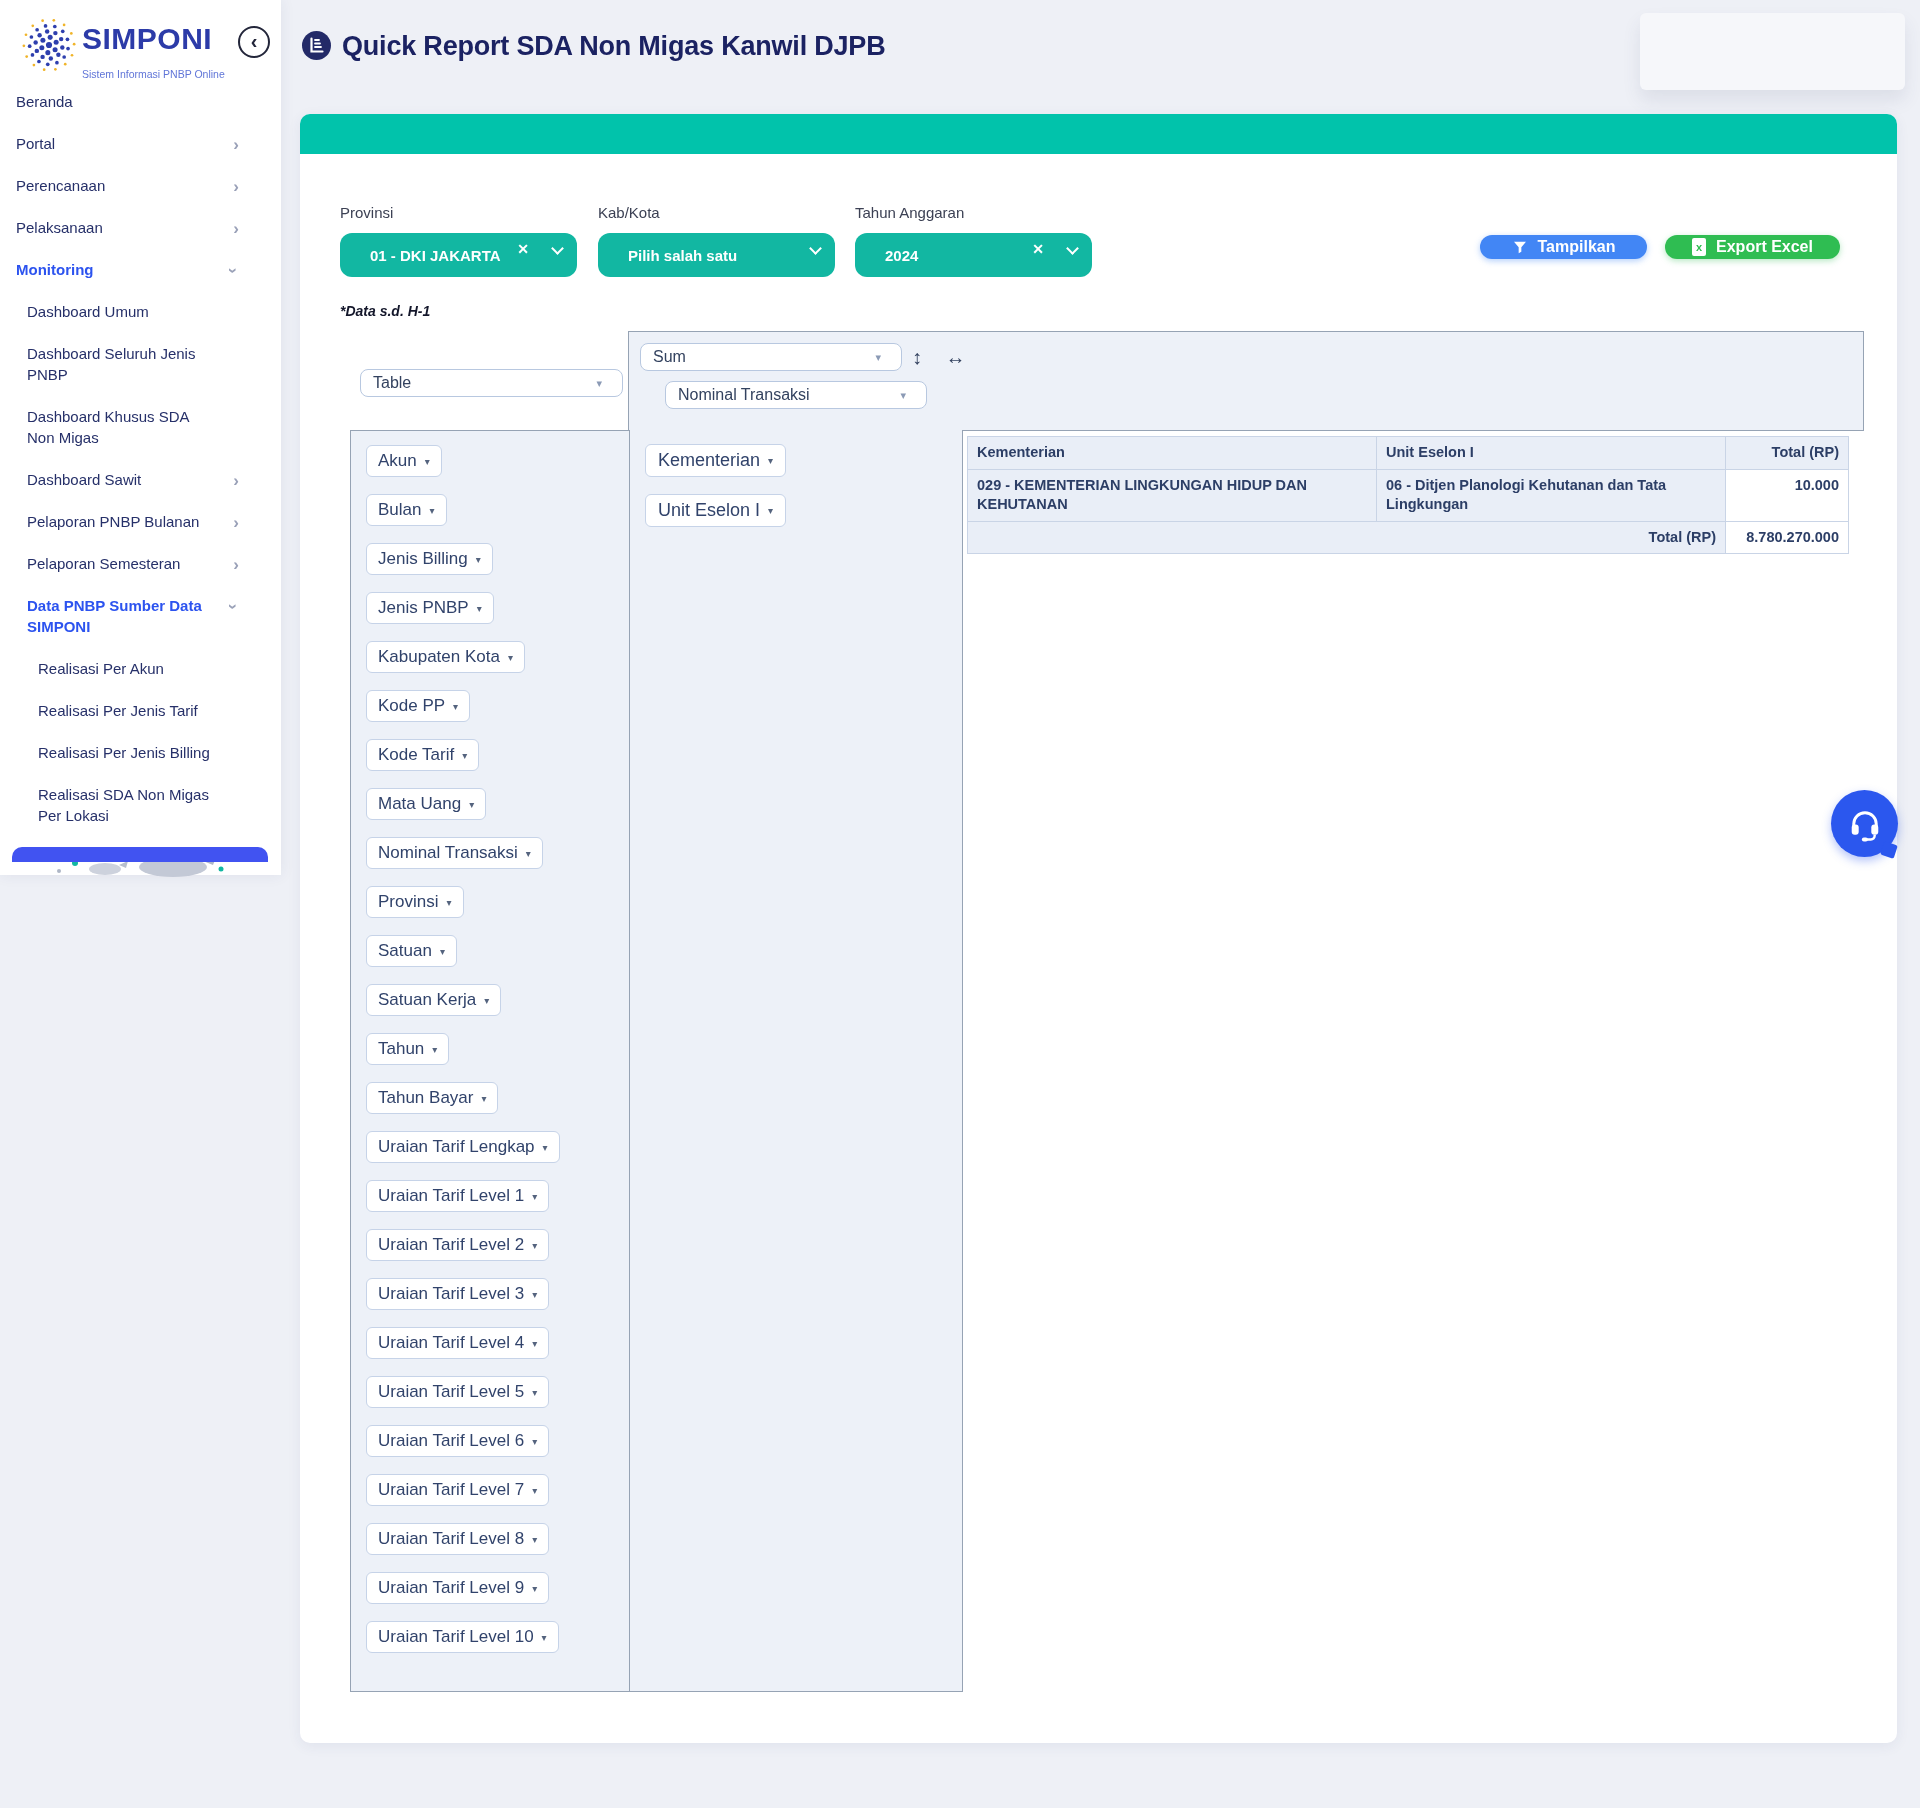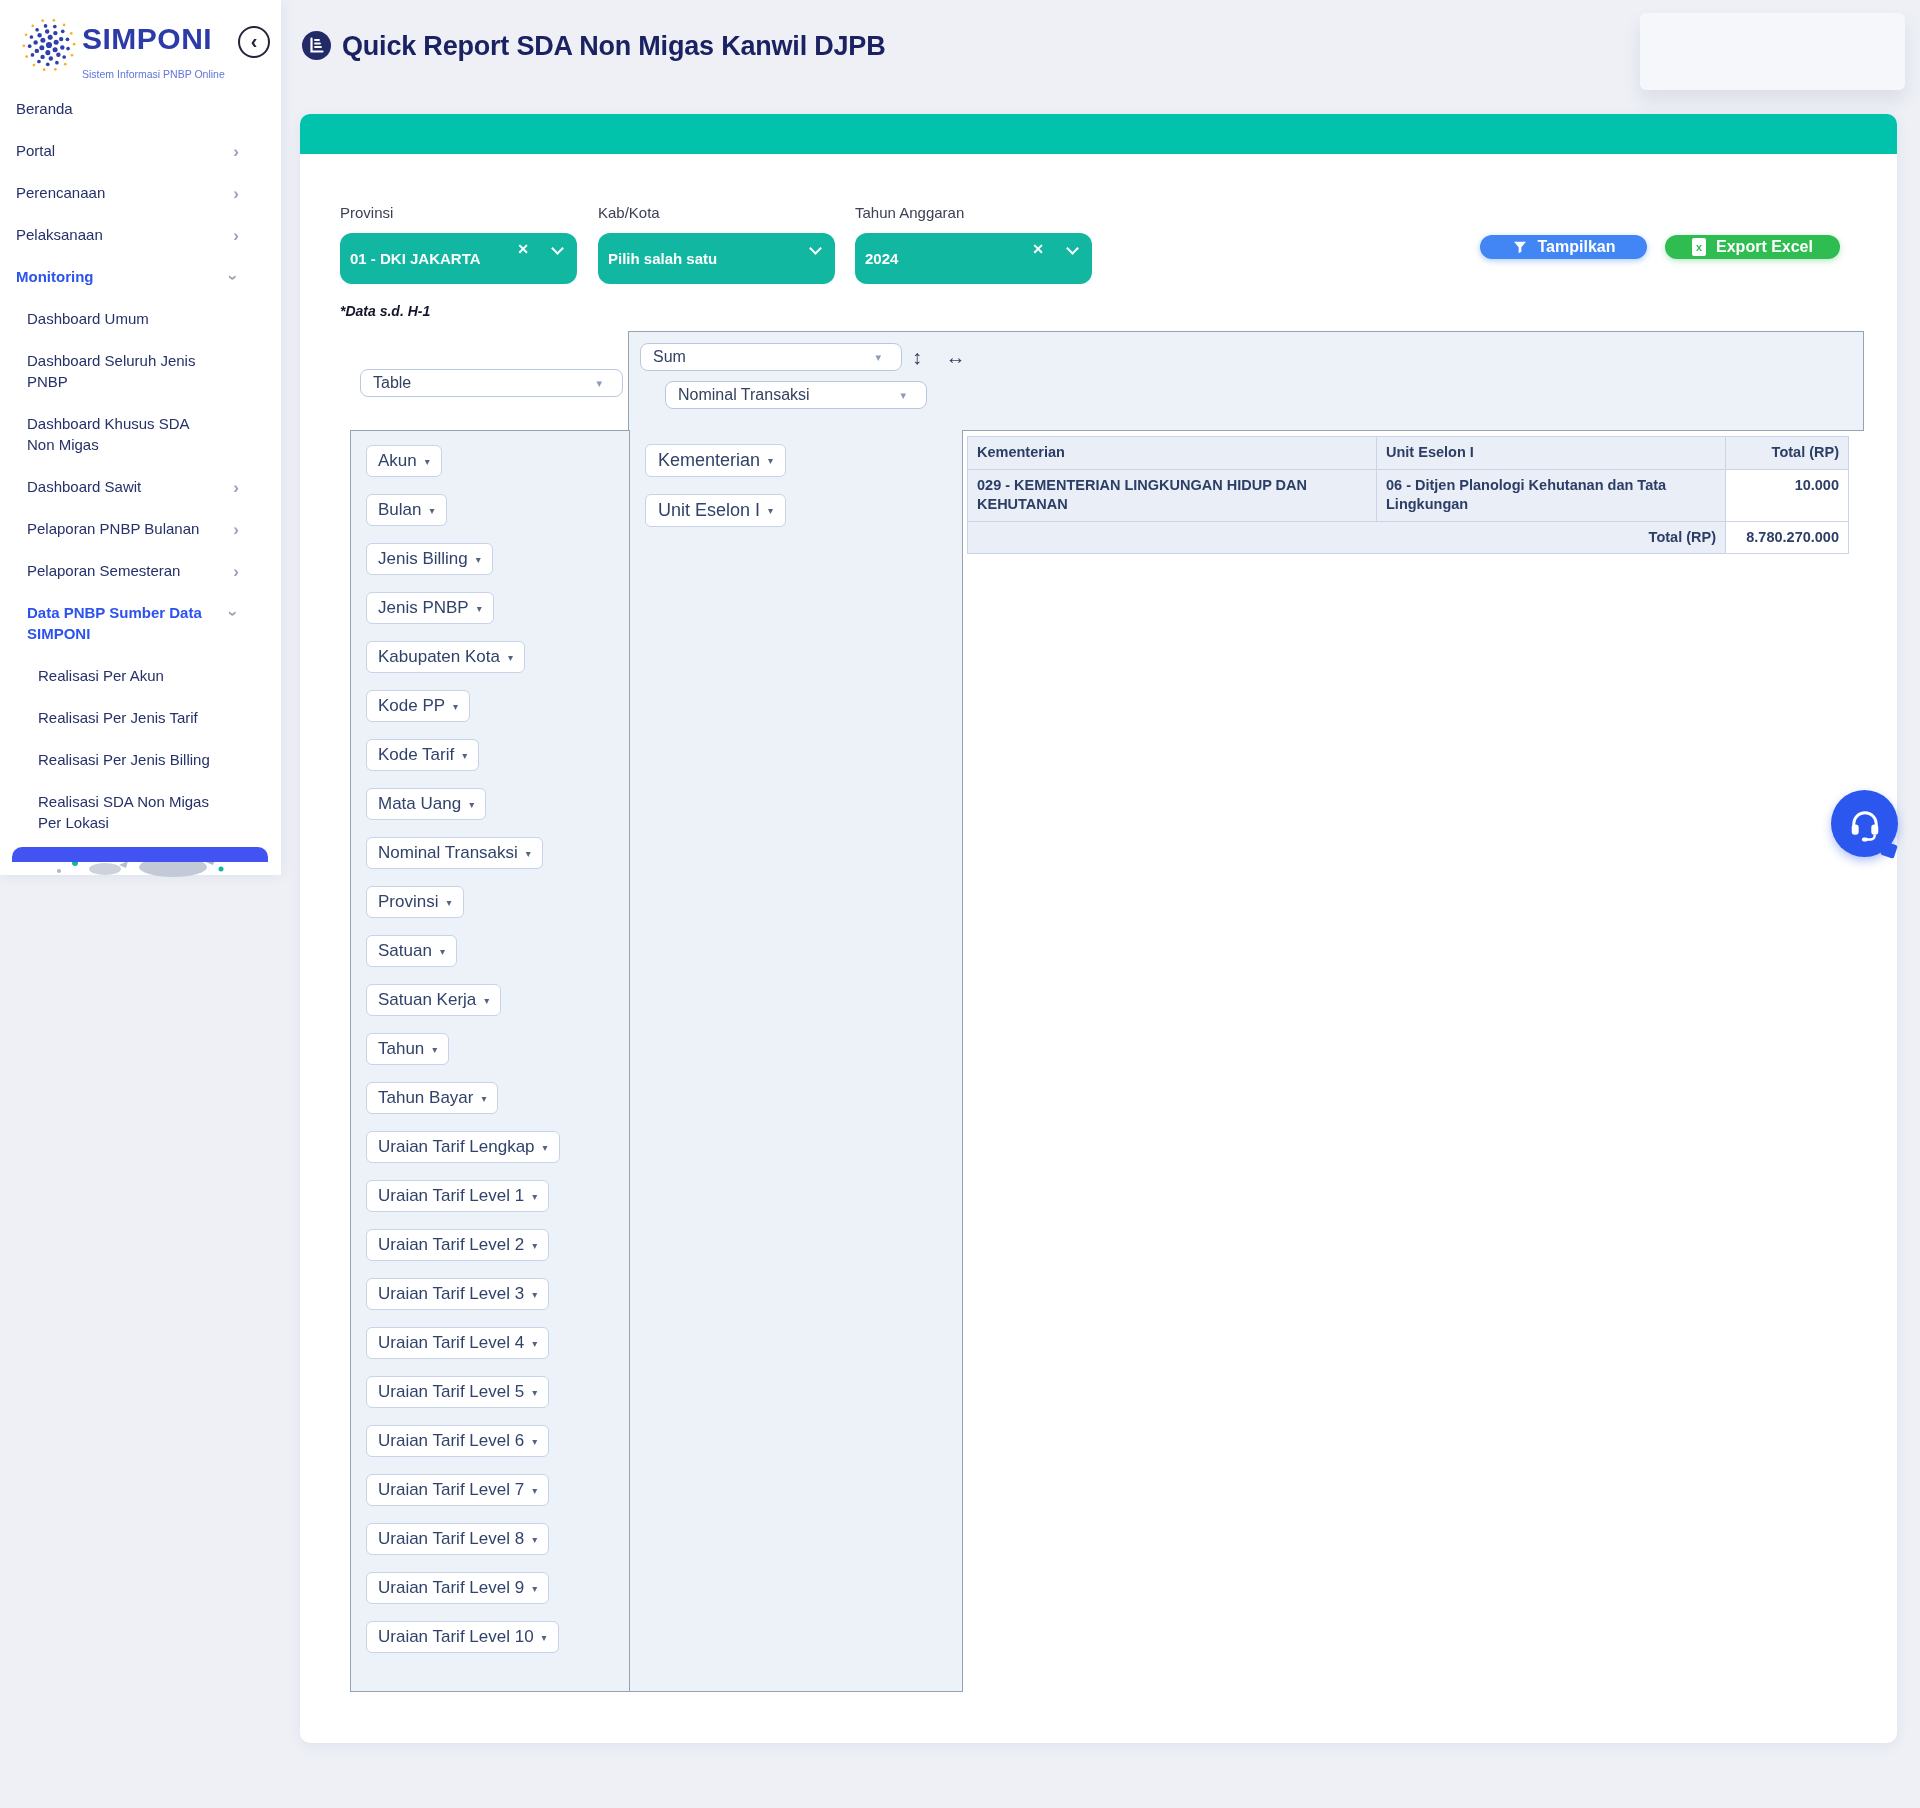--- a/index.html
+++ b/index.html
@@ -24,21 +24,21 @@
   .logo-dots { width:58px; height:58px; }
   .logo-text { margin-left:4px; margin-top:8px; }
   .logo-title { font-size:30px; font-weight:bold; color:#2c3ba8; letter-spacing:0.5px; line-height:30px; }
   .logo-sub { font-size:10.5px; color:#6075d8; margin-top:14px; }
   .collapse-btn {
     left:238px; top:26px; width:32px; height:32px; border-radius:50%;
     border:2px solid #23263a; background:#fff; display:flex; align-items:center; justify-content:center;
     font-size:20px; font-weight:bold; color:#23263a; line-height:1; padding-bottom:2px;
     cursor:pointer; z-index:6;
   }
-  .nav { position:absolute; left:0; top:98px; width:253px; }
+  .nav { position:absolute; left:0; top:91px; width:253px; }
   .side-item { position:relative; margin-bottom:21px; font-size:15px; font-weight:500;
     line-height:21px; color:#263069; cursor:pointer; }
   .side-item.l1 { padding-left:16px; padding-right:34px; }
   .side-item.l2 { padding-left:27px; padding-right:34px; }
   .side-item.l3 { padding-left:38px; padding-right:34px; }
   .side-item.active { color:#2c53ef; font-weight:700; }
   .side-item .chev-glyph { display:none; position:absolute; right:14px; top:1px;
     color:#9aa1b8; font-size:17px; font-weight:bold; }
   .side-item.chev .chev-glyph { display:block; }
   .side-item.down .chev-glyph { transform:rotate(90deg); right:16px; }
@@ -53,23 +53,23 @@
     border-radius:6px; box-shadow:0 10px 18px rgba(60,70,110,0.10); }
 
   
   .card { left:300px; top:114px; width:1597px; height:1629px; background:#ffffff;
     border-radius:10px; box-shadow:0 3px 14px rgba(40,55,110,0.07); }
   .card-topbar { left:300px; top:114px; width:1597px; height:40px; background:#01c3ab;
     border-radius:10px 10px 0 0; }
 
   
   .f-label { top:204px; font-size:15px; color:#3c4154; }
-  .filter-pill { top:233px; width:237px; height:51px; background:#12b7a2; border-radius:12px;
+  .filter-pill { top:233px; width:237px; height:44px; background:#12b7a2; border-radius:12px;
     color:#fff; font-weight:bold; font-size:15px; display:flex; align-items:center;
-    padding-left:10px; cursor:pointer; }
+    padding-left:30px; cursor:pointer; }
   .filter-pill .x { position:absolute; right:48px; top:8px; font-size:14px; font-weight:bold; cursor:pointer; }
   .filter-pill .dn { position:absolute; right:15px; top:11px; width:9px; height:9px;
     border-left:2px solid #fff; border-bottom:2px solid #fff; transform:rotate(-45deg); }
 
   
   .btn { top:235px; height:24px; border-radius:12px; color:#fff; font-weight:bold; font-size:16px;
     display:flex; align-items:center; justify-content:center; cursor:pointer; border:none; }
   .btn-blue { left:1480px; width:167px; background:#4286f5; box-shadow:0 2px 6px rgba(66,134,245,0.4); }
   .btn-green { left:1665px; width:175px; background:#2fbd52; box-shadow:0 2px 6px rgba(47,189,82,0.35); }
   .btn .ic { margin-right:10px; display:inline-flex; }

